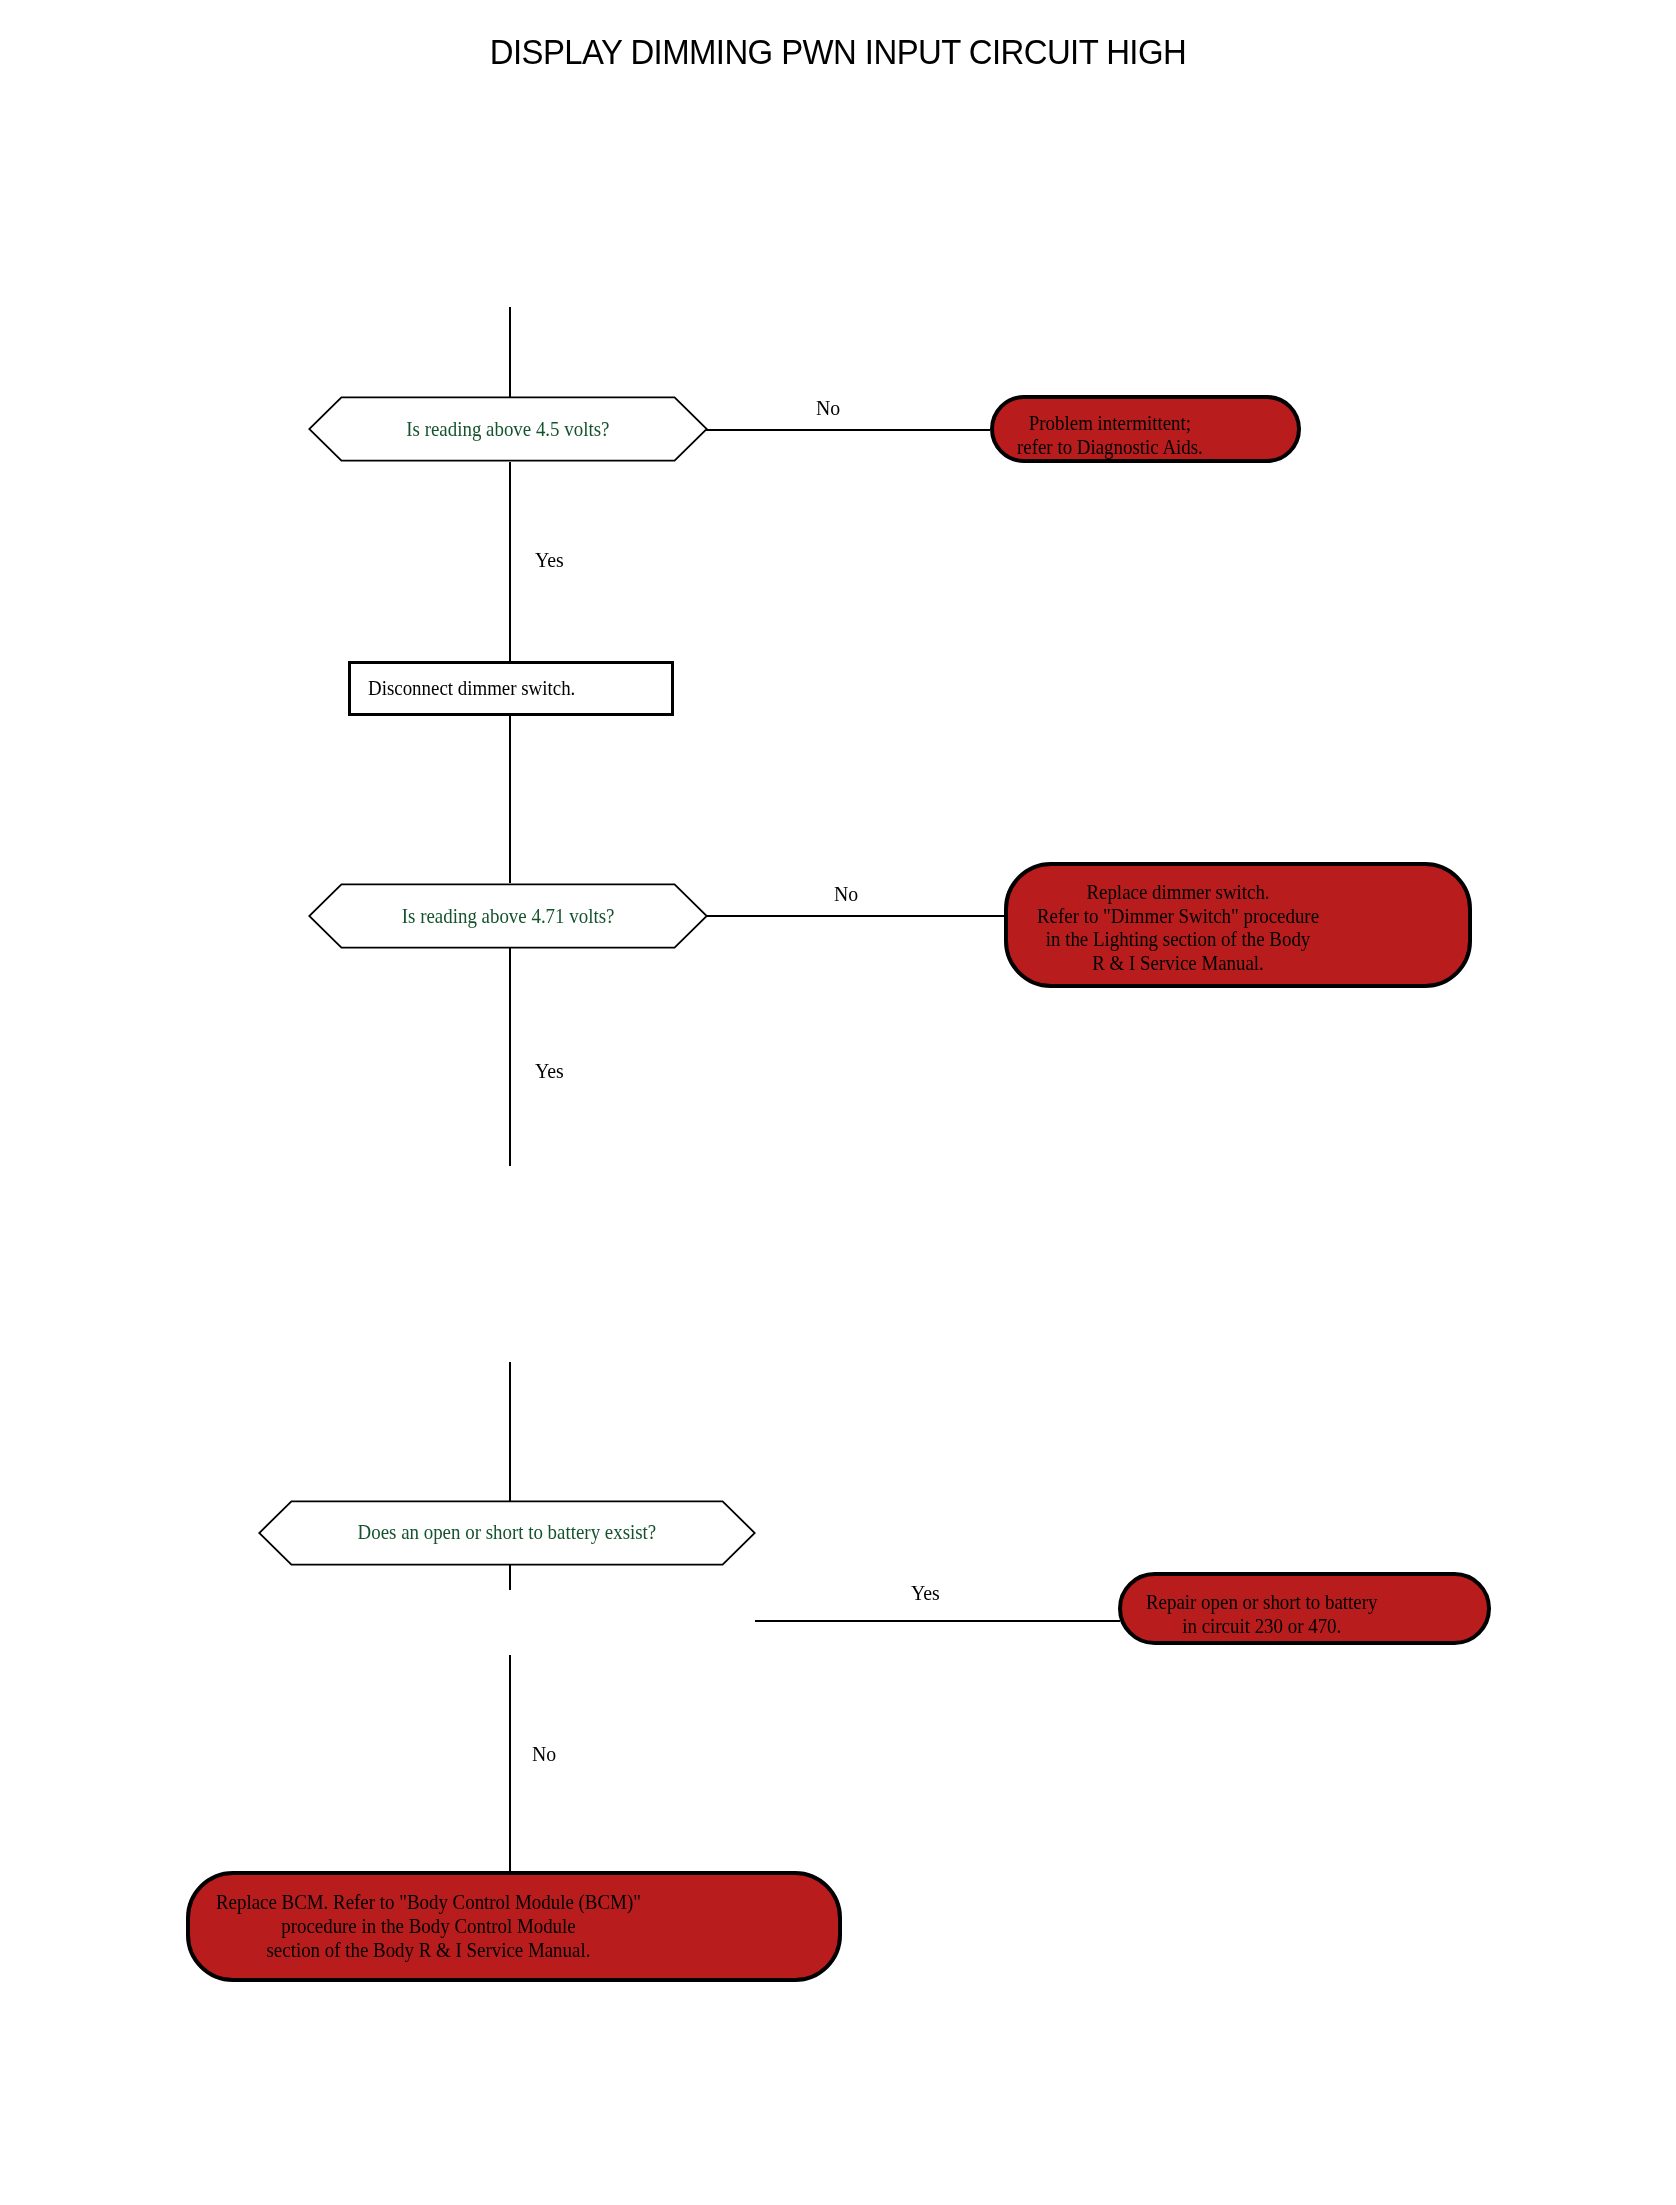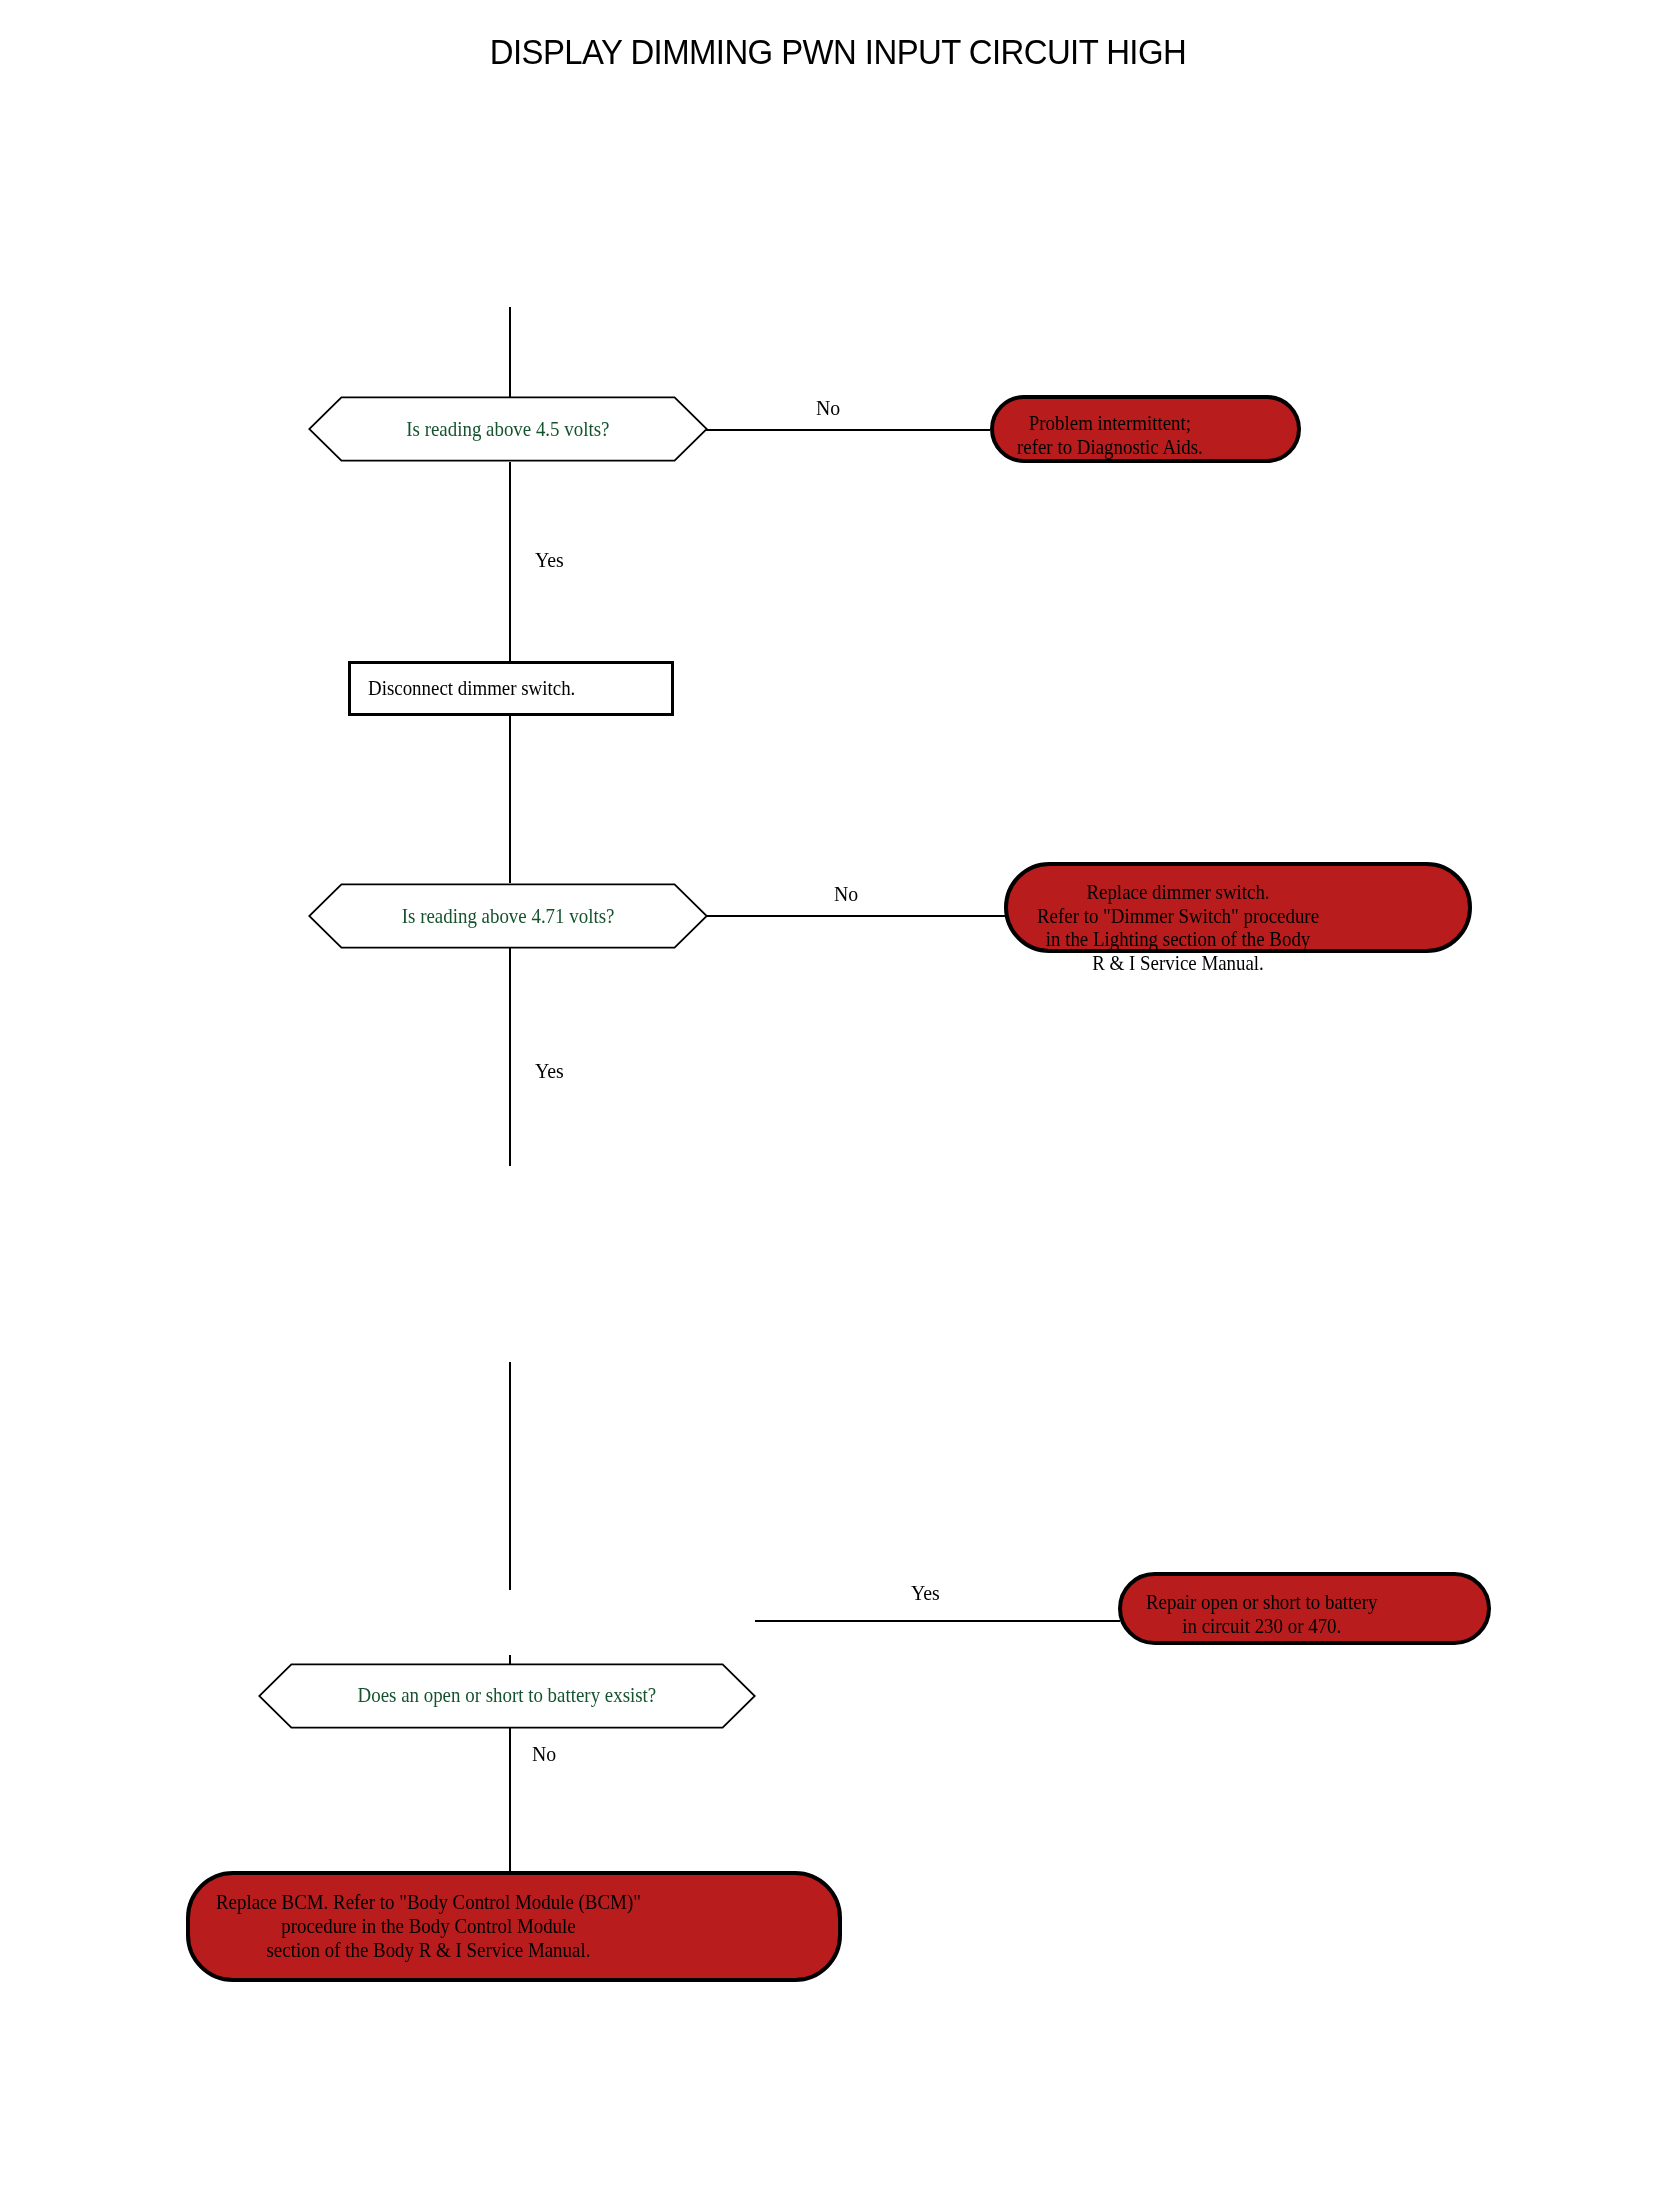--- a/index.html
+++ b/index.html
@@ -157,32 +157,32 @@
 
   <div class="decision" style="left:308px; top:883px; width:400px; height:66px;">
     <svg width="400" height="66" viewBox="0 0 658 108">
       <polygon points="55,2 603,2 656,54 603,106 55,106 2,54" fill="#ffffff" stroke="#000000" stroke-width="3"></polygon>
     </svg>
     <div class="decision-label">
       <span>Is reading above 4.71 volts?</span>
     </div>
   </div>
 
-  <div class="node term-box" style="left:1004px; top:862px; width:468px; height:91px;">
+  <div class="node term-box" style="left:1004px; top:862px; width:468px; height:126px;">
     <div class="node-text" style="left:29px; top:14.6px;">Replace dimmer switch.
 Refer to "Dimmer Switch" procedure
 in the Lighting section of the Body
 R &amp; I Service Manual.</div>
   </div>
 
   <div class="edge-label" style="left:834px; top:881px;">No</div>
   <div class="edge-label" style="left:535px; top:1058px;">Yes</div>
 
 
-  <div class="decision" style="left:258px; top:1663px; width:498px; height:64px;">
+  <div class="decision" style="left:258px; top:1500px; width:498px; height:64px;">
     <svg width="498" height="66" viewBox="0 0 820 108">
       <polygon points="55,2 765,2 818,54 765,106 55,106 2,54" fill="#ffffff" stroke="#000000" stroke-width="3"></polygon>
     </svg>
     <div class="decision-label">
       <span>Does an open or short to battery exsist?</span>
     </div>
   </div>
 
   <div class="node term-box" style="left:1118px; top:1572px; width:373px; height:73px;">
     <div class="node-text" style="left:24px; top:14.6px;">Repair open or short to battery

